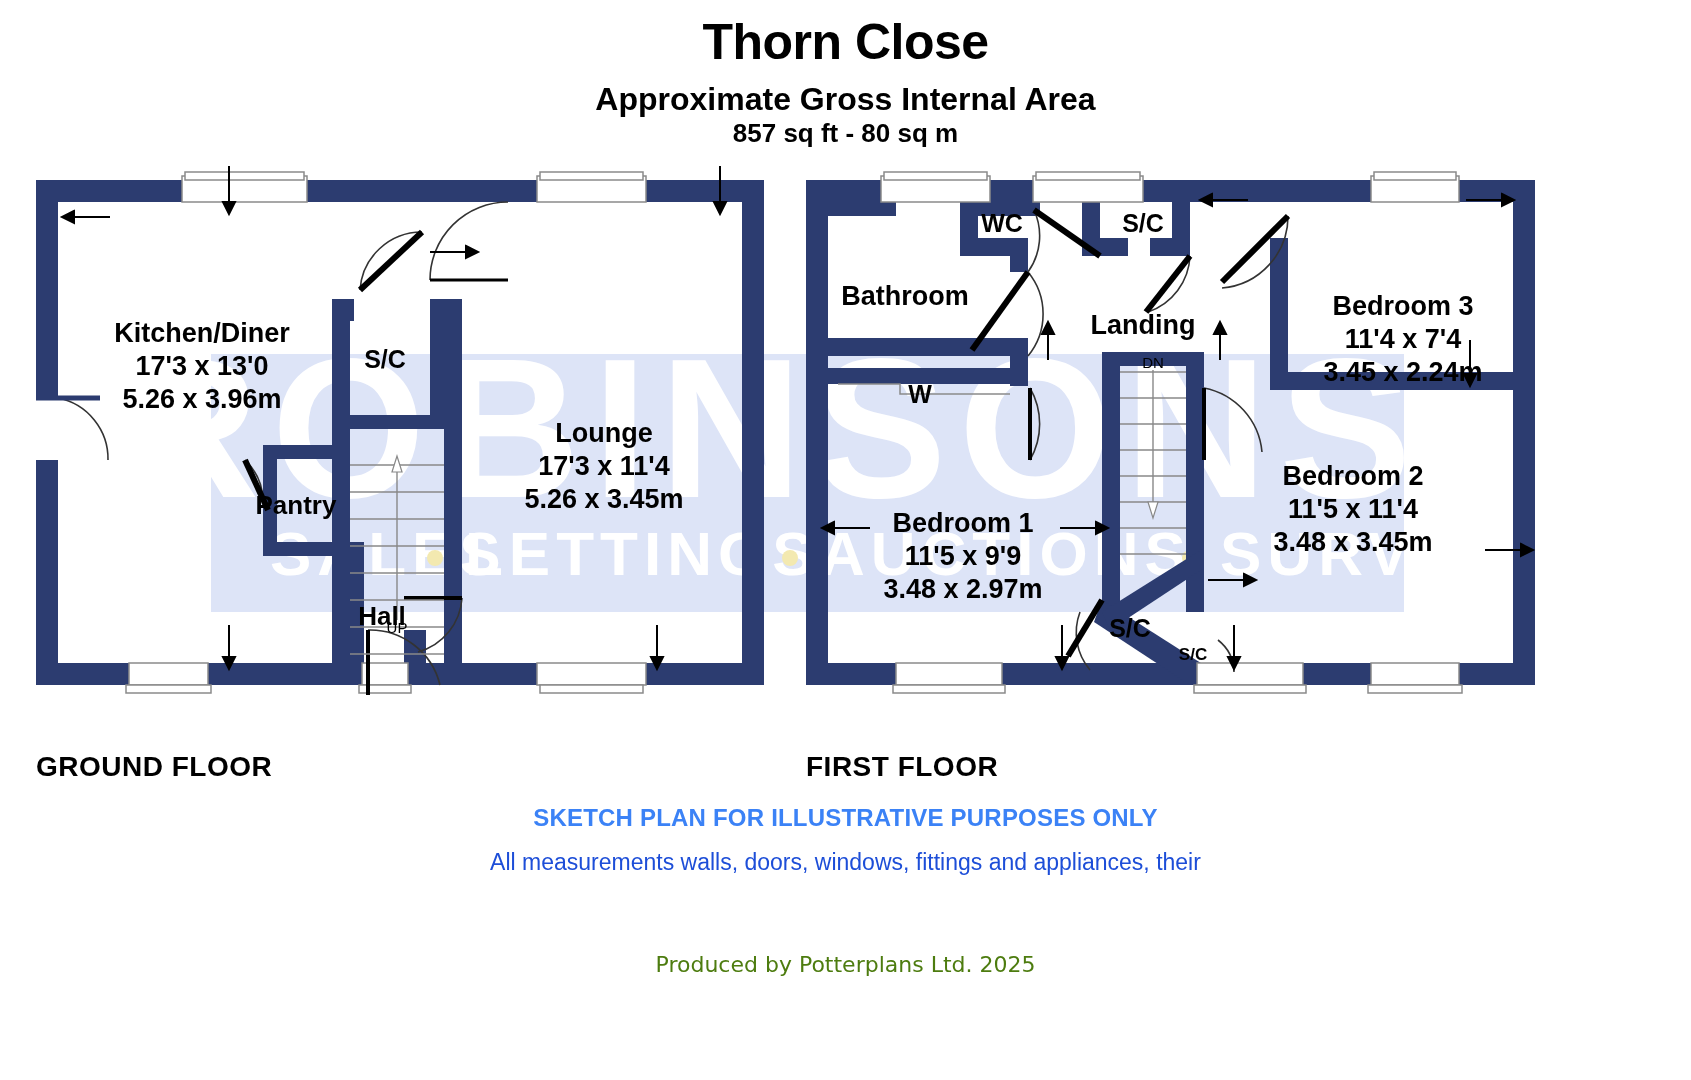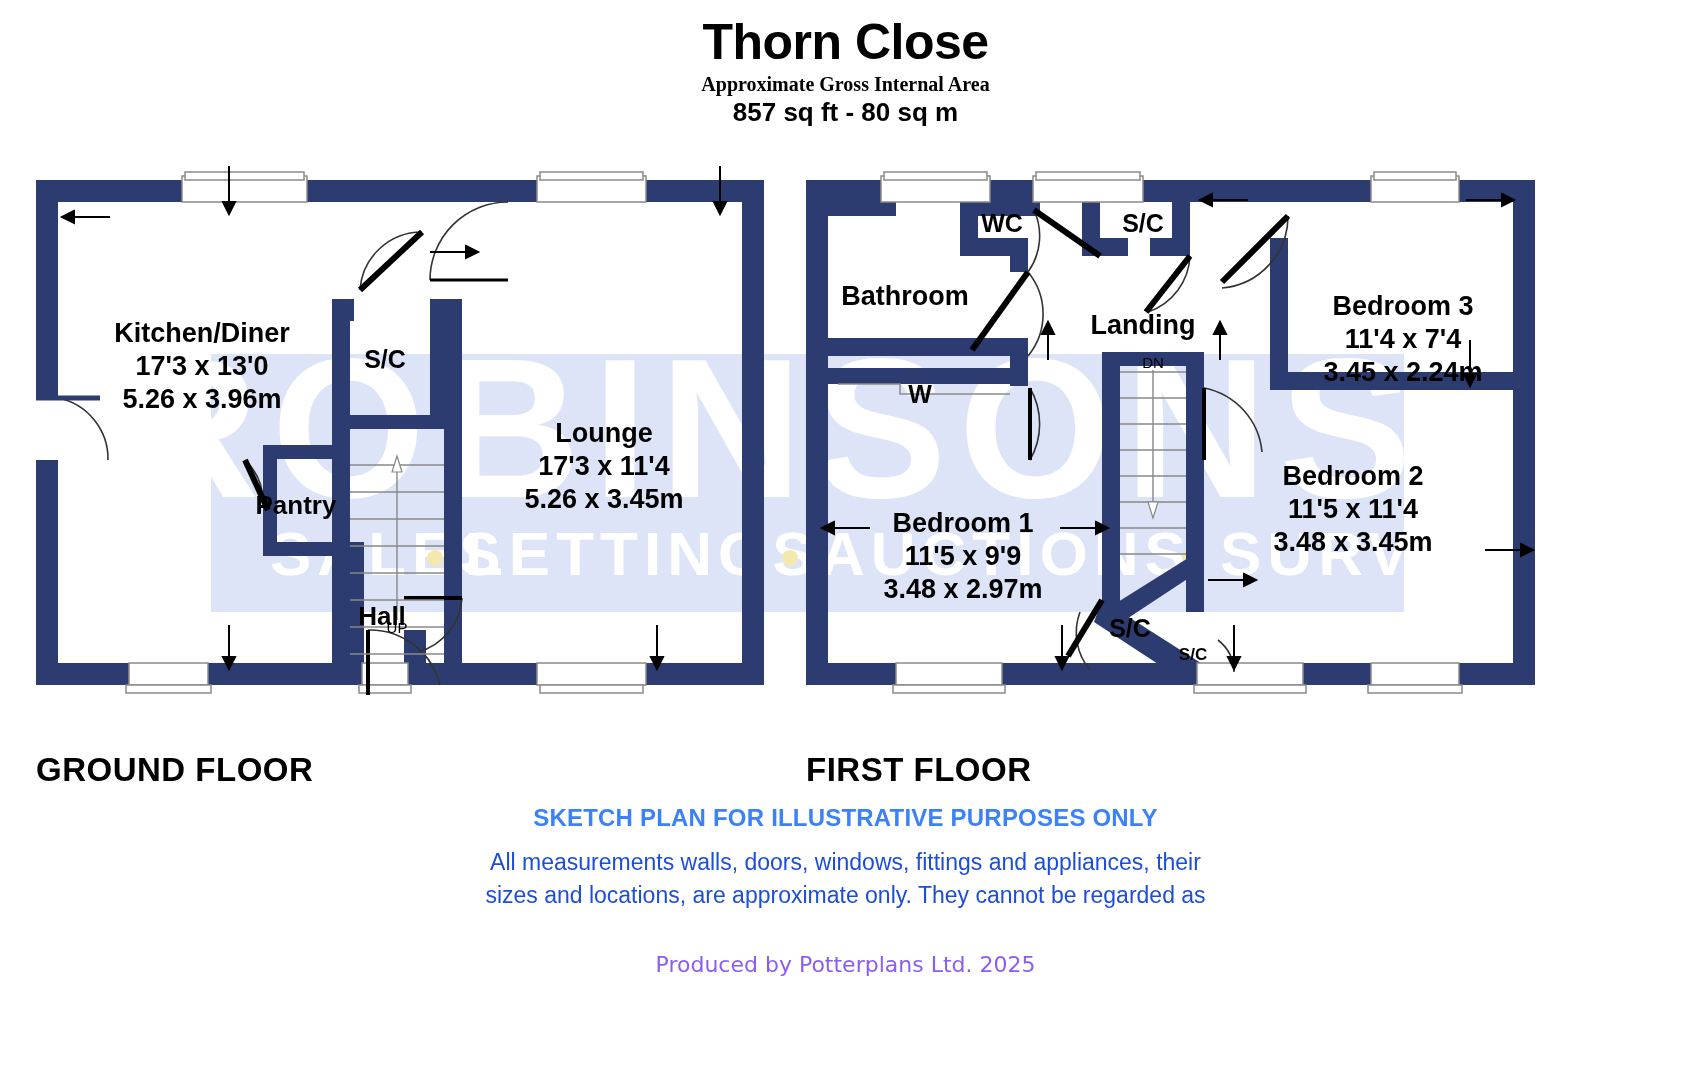--- a/index.html
+++ b/index.html
@@ -30,25 +30,25 @@
   .title {
     font-family: "Liberation Sans", sans-serif;
     font-weight: bold;
     font-size: 50px;
     color: #000000;
     letter-spacing: -0.5px;
     margin-top: 16px;
     line-height: 1.05;
   }
   .subtitle1 {
-    font-family: Liberation Serif, serif;
+    font-family: Liberation Sans, sans-serif;
     font-weight: bold;
-    font-size: 20px;
+    font-size: 32px;
     color: #000000;
-    margin-top: 4px;
+    margin-top: 12px;
     line-height: 1.15;
   }
   .subtitle2 {
     font-family: "Liberation Sans", sans-serif;
     font-weight: bold;
     font-size: 26px;
     color: #000000;
     margin-top: 2px;
     line-height: 1.15;
   }
@@ -57,21 +57,21 @@
     left: 0;
     top: 160px;
     width: 1691px;
     height: 600px;
     display: block;
   }
   .floorlabel {
     position: absolute;
     font-family: "Liberation Sans", sans-serif;
     font-weight: bold;
-    font-size: 33px;
+    font-size: 28px;
     color: #000000;
     letter-spacing: 0.5px;
   }
   #ground-floor-label { left: 36px; top: 751px; }
   #first-floor-label  { left: 806px; top: 751px; }
 
   .footer {
     position: absolute;
     left: 0;
     width: 1691px;
@@ -90,21 +90,21 @@
     font-family: Liberation Sans, sans-serif;
     font-size: 23px;
     line-height: 1.42;
     color: #1d4ed8;
   }
   #disclaimer div { white-space: nowrap; }
   #produced-by {
     top: 952px;
     font-family: "DejaVu Sans", sans-serif;
     font-size: 22px;
-    color: #8b5cf6;
+    color: #4d7c0f;
   }
 </style>
 </head>
 <body>
 
 <div id="page">
 
   <div class="header">
     <div class="title">Thorn Close</div>
     <div class="subtitle1">Approximate Gross Internal Area</div>
@@ -385,18 +385,17 @@
     </g>
   </svg>
 
   <div class="floorlabel" id="ground-floor-label">GROUND FLOOR</div>
   <div class="floorlabel" id="first-floor-label">FIRST FLOOR</div>
 
   <div class="footer" id="sketch-note">SKETCH PLAN FOR ILLUSTRATIVE PURPOSES ONLY</div>
 
   <div class="footer" id="disclaimer">
     <div>All measurements walls, doors, windows, fittings and appliances, their</div>
-    <div>sizes and locations, are approximate only. They cannot be regarded as</div>
   </div>
 
   <div class="footer" id="produced-by">Produced by Potterplans Ltd. 2025</div>
 
 </div>
 
 </body></html>

